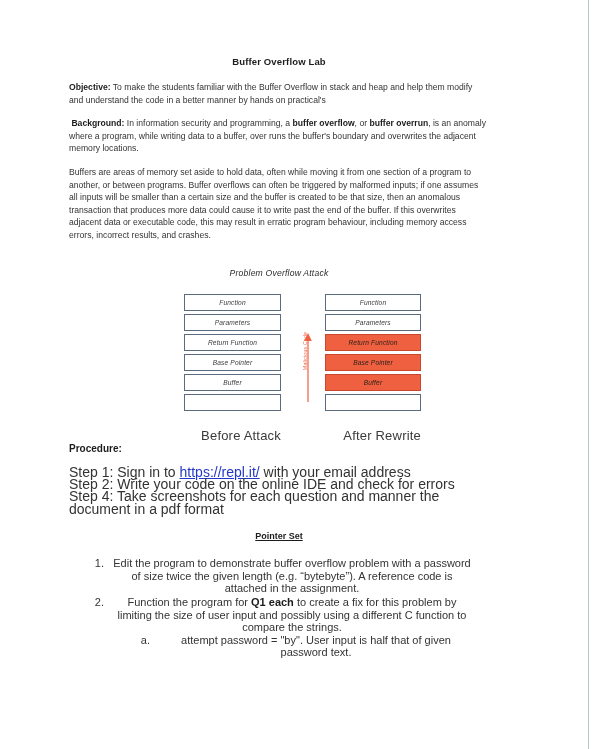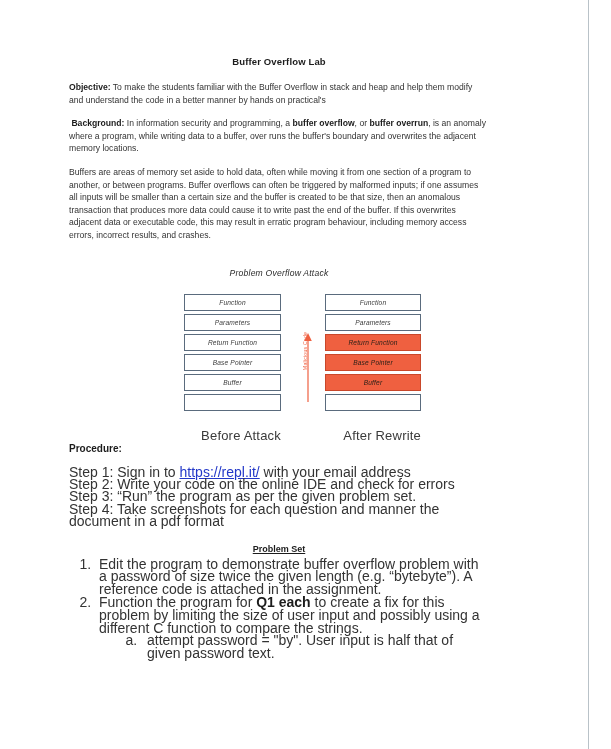--- a/index.html
+++ b/index.html
@@ -150,25 +150,26 @@
   .problem-head {
     text-align: center;
     font-weight: bold;
     font-size: 9px;
     color: #1c1c1c;
     text-decoration: underline;
     margin: 16px 0 3px 0;
   }
 
   ol.problems {
-    margin: 4px;
+    margin: 16px;
     padding-left: 22px;
-    font-size: 14px;
+    font-size: 11px;
     line-height: 12.6px;
     color: #333333;
+    text-align: center;
   }
   ol.problems > li {
     margin-bottom: 1px;
     padding-left: 4px;
   }
   ol.sub {
     list-style-type: lower-alpha;
     margin: 0;
     padding-left: 42px;
   }
@@ -222,25 +223,24 @@
         <div class="caption left">Before Attack</div>
         <div class="caption right">After Rewrite</div>
       </div>
     </div>
 
     <div class="section-head">Procedure:</div>
 
     <div class="steps">
       <div class="step"><span>Step 1: Sign in to </span><a class="link" href="#">https://repl.it/</a><span> with your email address</span></div>
       <div class="step">Step 2: Write your code on the online IDE and check for errors</div>
-      <div class="step">Step 3: “Run” the program as per the given problem set.</div>
       <div class="step">Step 4: Take screenshots for each question and manner the document in a pdf format</div>
     </div>
 
-    <div class="problem-head">Problem Set</div>
+    <div class="problem-head">Pointer Set</div>
 
     <ol class="problems">
       <li>Edit the program to demonstrate buffer overflow problem with a password of size twice the given length (e.g. “bytebyte”). A reference code is attached in the assignment.</li>
       <li>
         <span>Function the program for </span><span class="b">Q1 each</span><span> to create a fix for this problem by limiting the size of user input and possibly using a different C function to compare the strings.</span>
         <ol class="sub">
           <li>attempt password = "by". User input is half that of given password text.</li>
         </ol>
       </li>
     </ol>

